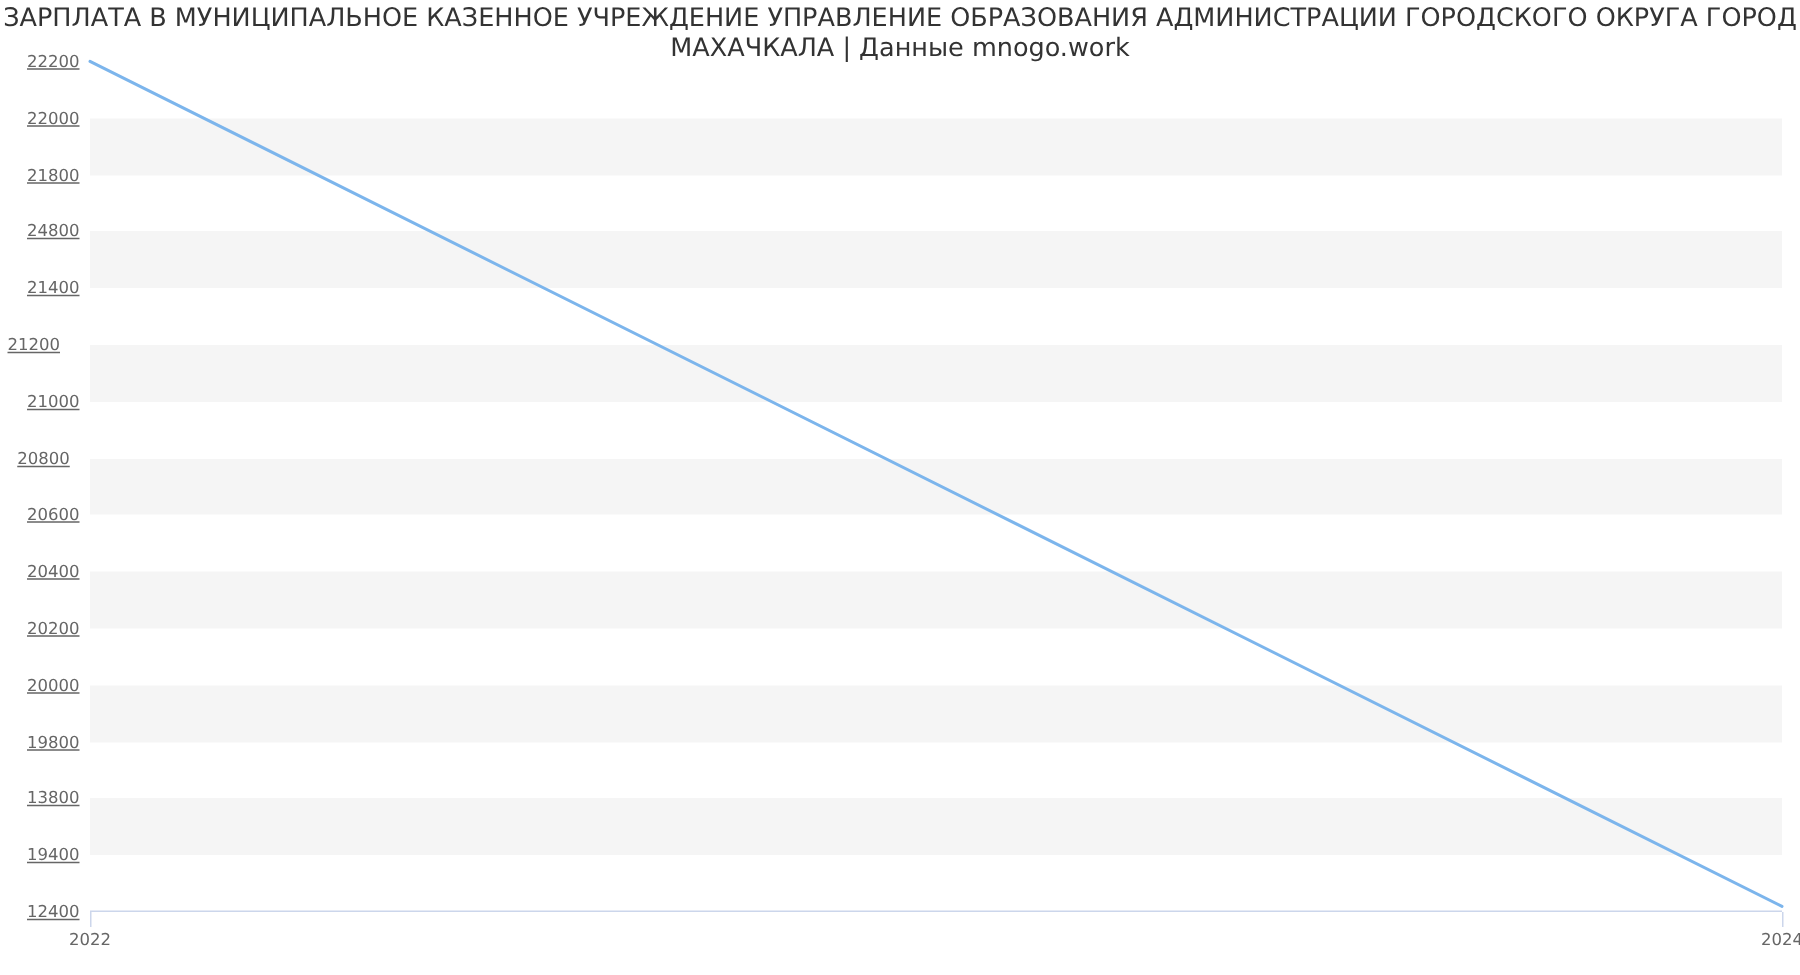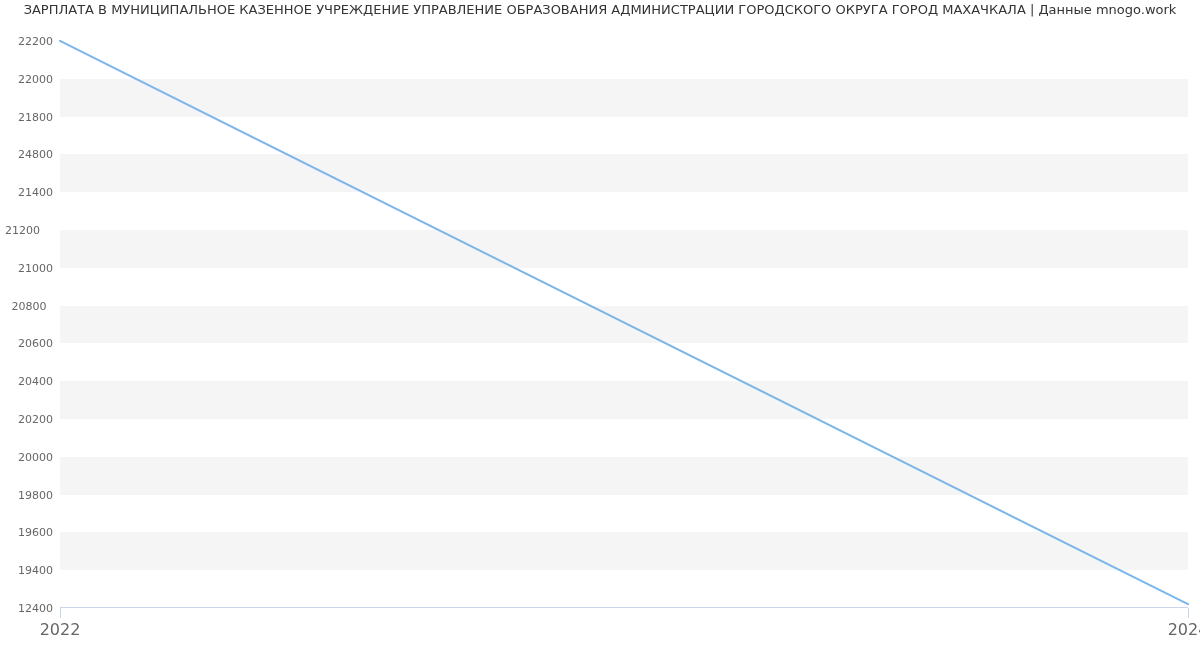--- a/index.html
+++ b/index.html
@@ -13,21 +13,21 @@
   .chart-wrap {
     position: relative;
     width: 1200px;
     height: 650px;
   }
   .title {
     position: absolute;
     top: 2px;
     left: 0; right: 0;
     text-align: center;
-    font-size: 13px;
+    font-size: 17px;
     font-weight: 400;
     color: #333;
     letter-spacing: 0;
   }
   .plot {
     position: absolute;
     left: 60px;
     top: 22px;
     width: 1128px;   
     height: 586px;   
@@ -47,24 +47,25 @@
     background: #ccd6eb;
   }
   .y-tick-label {
     position: absolute;
     right: 1146px; 
     font-size: 11px;
     color: #666;
     transform: translateY(-50%);
     text-align: right;
     width: 50px;
+    text-decoration: underline;
   }
   .x-tick-label {
     position: absolute;
-    font-size: 16px;
+    font-size: 11px;
     color: #666;
     top: 0;
     transform: translateX(-50%);
   }
   .x-tick-mark {
     position: absolute;
     width: 1px;
     height: 10px;
     background: #ccd6eb;
   }
@@ -101,21 +102,21 @@
       <svg class="line-layer" preserveAspectRatio="none" viewBox="0 0 1128 586">
         <path id="series-path" class="line-path" d="M0.00 18.90 L1128.00 582.22" stroke="#7cb5ec"></path>
       </svg>
       <div class="axis-line-x"></div>
     </div>
   </div>
 
   <div id="y-ticks">
       <div class="y-tick-label" style="position: absolute; left: 5px; width: 48px; text-align: right; top: 608px;">12400</div>
       <div class="y-tick-label" style="position: absolute; left: 5px; width: 48px; text-align: right; top: 570.194px;">19400</div>
-      <div class="y-tick-label" style="position: absolute; left: 5px; width: 48px; text-align: right; top: 532.387px;">19600</div>
+      <div class="y-tick-label" style="position: absolute; left: 5px; width: 48px; text-align: right; top: 532.387px;">13800</div>
       <div class="y-tick-label" style="position: absolute; left: 5px; width: 48px; text-align: right; top: 494.581px;">19800</div>
       <div class="y-tick-label" style="position: absolute; left: 5px; width: 48px; text-align: right; top: 456.774px;">20000</div>
       <div class="y-tick-label" style="position: absolute; left: 5px; width: 48px; text-align: right; top: 418.968px;">20200</div>
       <div class="y-tick-label" style="position: absolute; left: 5px; width: 48px; text-align: right; top: 381.161px;">20400</div>
       <div class="y-tick-label" style="position: absolute; left: 5px; width: 48px; text-align: right; top: 343.355px;">20600</div>
       <div class="y-tick-label" style="position: absolute; left: 5px; width: 48px; text-align: center; top: 305.548px;">20800</div>
       <div class="y-tick-label" style="position: absolute; left: 5px; width: 48px; text-align: right; top: 267.742px;">21000</div>
       <div class="y-tick-label" style="position: absolute; left: 5px; width: 48px; text-align: left; top: 229.935px;">21200</div>
       <div class="y-tick-label" style="position: absolute; left: 5px; width: 48px; text-align: right; top: 192.129px;">21400</div>
       <div class="y-tick-label" style="position: absolute; left: 5px; width: 48px; text-align: right; top: 154.323px;">24800</div>

